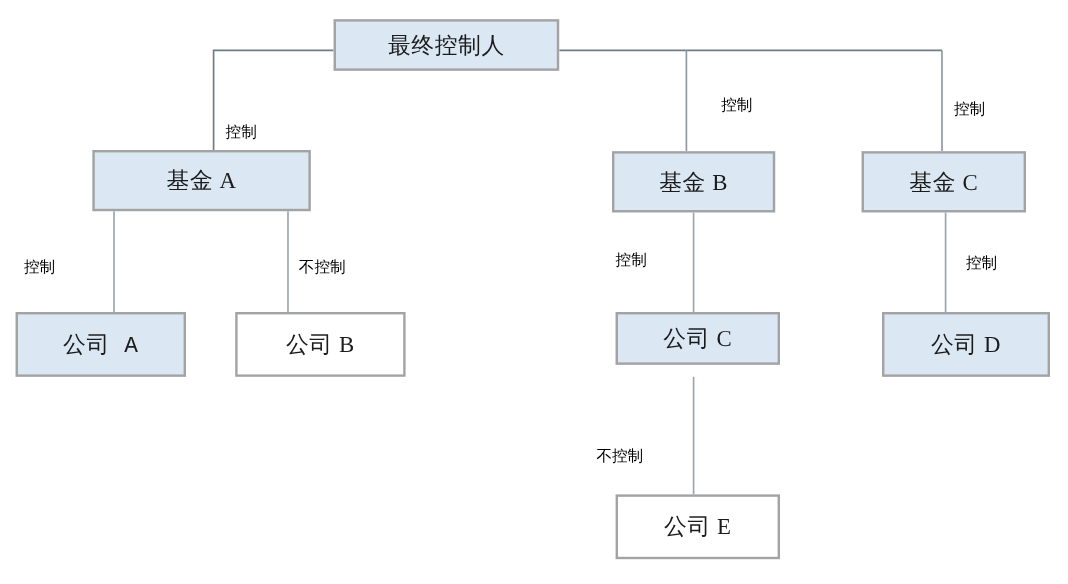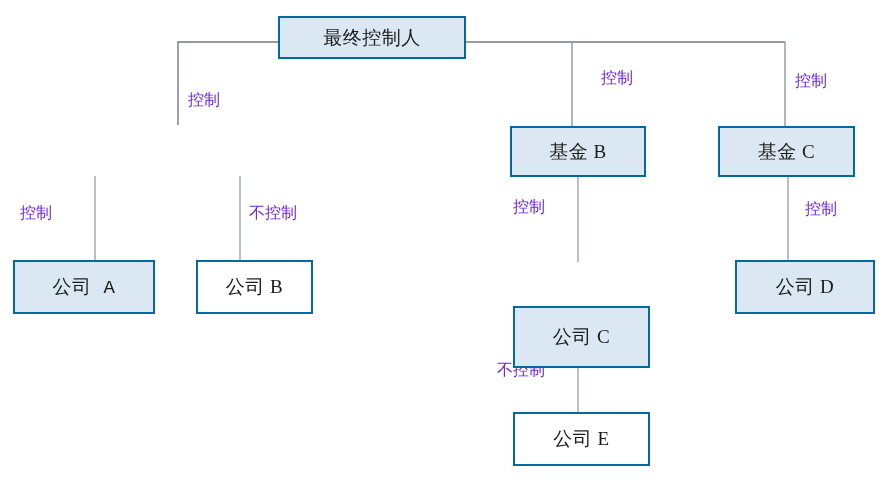--- a/index.html
+++ b/index.html
@@ -21,43 +21,44 @@
   #edge-layer {
     position: absolute;
     left: 0;
     top: 0;
     width: 890px;
     height: 487px;
   }
   .node {
     position: absolute;
     box-sizing: border-box;
-    border: 2px solid #0369a1;
+    border: 2px solid #a3a3a3;
     display: flex;
     align-items: center;
     justify-content: center;
     font-size: 19px;
     color: #1b1b1b;
     letter-spacing: 0.5px;
     white-space: nowrap;
     z-index: 3;
   }
   .node.fill-blue {
     background: #dbe8f4;
   }
   .node.fill-white {
     background: #ffffff;
   }
   .edge-label {
     position: absolute;
-    font-size: 16px;
-    color: #6d28d9;
+    font-size: 13px;
+    color: #000000;
     white-space: nowrap;
     z-index: 2;
     font-family: "Liberation Sans", "DejaVu Sans", sans-serif;
+    margin-top: 11px;
   }
 </style>
 </head>
 <body>
 
 <div id="diagram-canvas">
 
   <svg id="edge-layer" viewBox="0 0 890 487" width="890" height="487" xmlns="http://www.w3.org/2000/svg">
     <g fill="none" stroke-linecap="butt" stroke-linejoin="miter">
       <path d="M 278 42 L 178 42 L 178 125" stroke="#6f7c85" stroke-width="1.4"></path>
@@ -67,30 +68,31 @@
       <path d="M 95 176 L 95 262" stroke="#9aa7b0" stroke-width="1.4"></path>
       <path d="M 240 176 L 240 262" stroke="#9aa7b0" stroke-width="1.4"></path>
       <path d="M 578 177 L 578 262" stroke="#9aa7b0" stroke-width="1.4"></path>
       <path d="M 788 177 L 788 262" stroke="#9aa7b0" stroke-width="1.4"></path>
       <path d="M 578 314 L 578 414" stroke="#9aa7b0" stroke-width="1.4"></path>
     </g>
   </svg>
 
   <div class="node fill-blue" id="node-root" style="left: 278px; top: 16px; width: 188px; height: 43px;">最终控制人</div>
 
+  <div class="node fill-blue" id="node-fund-a" style="left: 77px; top: 125px; width: 182px; height: 51px;">基金 A</div>
 
   <div class="node fill-blue" id="node-fund-c" style="left: 718px; top: 126px; width: 137px; height: 51px;">基金 C</div>
 
   <div class="node fill-blue" id="node-fund-b" style="left: 510px; top: 126px; width: 136px; height: 51px;">基金 B</div>
 
   <div class="node fill-blue" id="node-company-a" style="left: 13px; top: 260px; width: 142px; height: 54px; font-family: Liberation Mono, monospace;">公司 A</div>
 
-  <div class="node fill-white" id="node-company-b" style="left: 196px; top: 260px; width: 117px; height: 54px;">公司 B</div>
+  <div class="node fill-white" id="node-company-b" style="left: 196px; top: 260px; width: 142px; height: 54px;">公司 B</div>
 
-  <div class="node fill-blue" id="node-company-c" style="left: 513px; top: 260px; width: 137px; height: 62px; margin-top: 46px;">公司 C</div>
+  <div class="node fill-blue" id="node-company-c" style="left: 513px; top: 260px; width: 137px; height: 44px;">公司 C</div>
 
   <div class="node fill-white" id="node-company-e" style="left: 513px; top: 412px; width: 137px; height: 54px;">公司 E</div>
 
   <div class="node fill-blue" id="node-company-d" style="left: 735px; top: 260px; width: 140px; height: 54px;">公司 D</div>
 
   <div class="edge-label" id="label-root-fund-a" style="left: 188px; top: 90px;">控制</div>
   <div class="edge-label" id="label-root-fund-b" style="left: 601px; top: 68px;">控制</div>
   <div class="edge-label" id="label-root-fund-c" style="left: 795px; top: 71px;">控制</div>
   <div class="edge-label" id="label-fund-a-company-a" style="left: 20px; top: 203px;">控制</div>
   <div class="edge-label" id="label-fund-a-company-b" style="left: 249px; top: 203px;">不控制</div>

